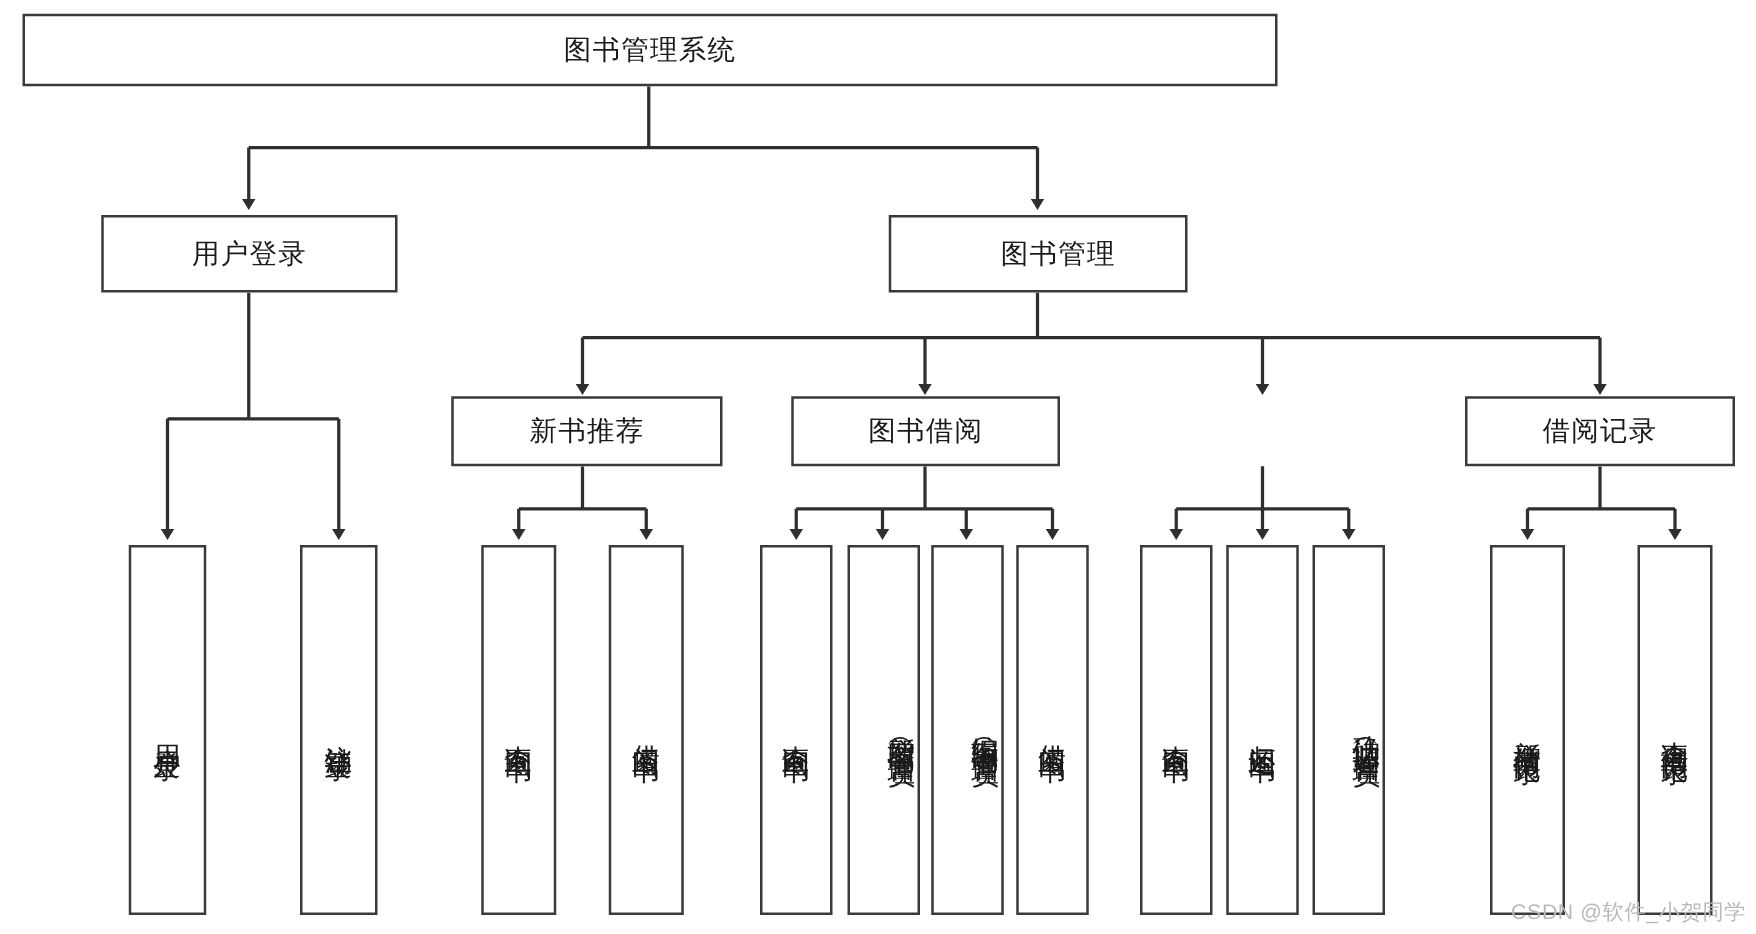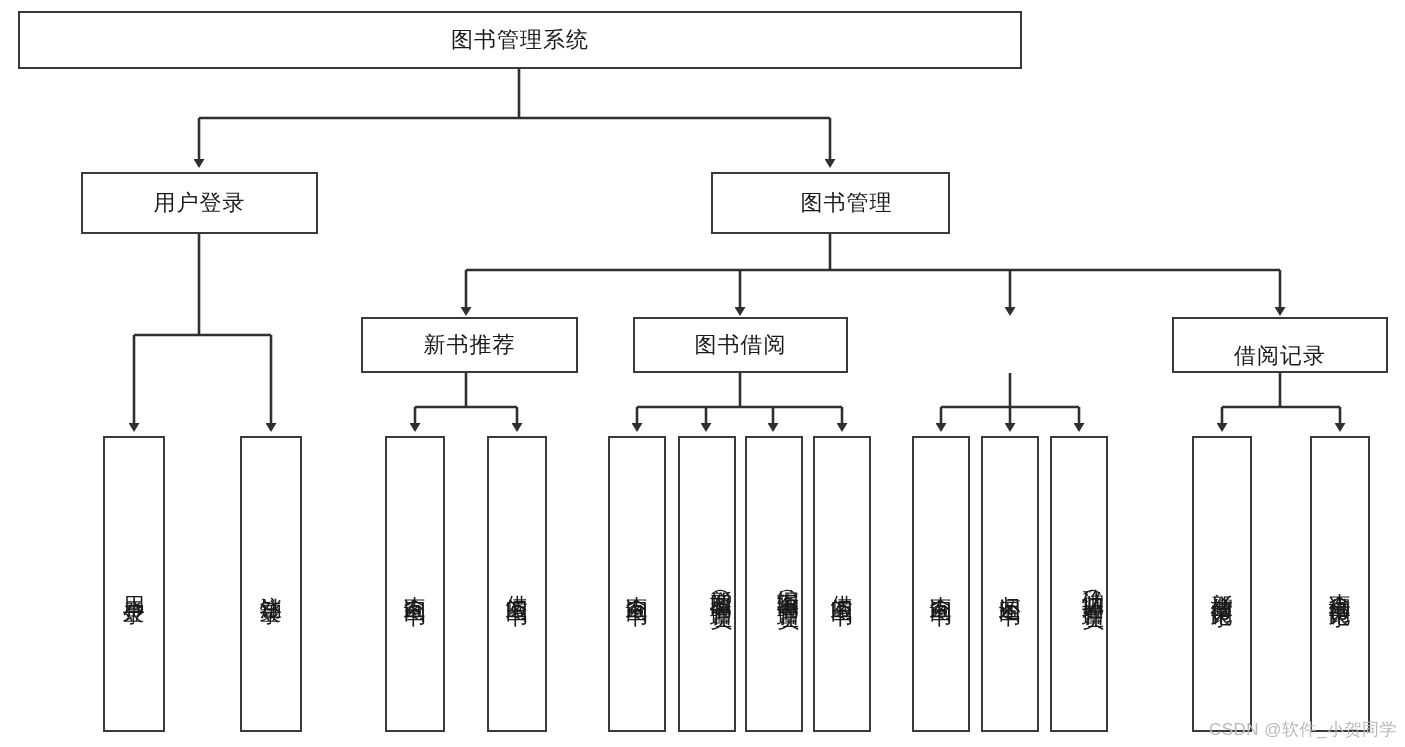--- a/index.html
+++ b/index.html
@@ -136,21 +136,21 @@
 
   <div class="node horiz" style="left:361px; top:317px; width:217px; height:56px;">
     <span class="label">新书推荐</span>
   </div>
 
   <div class="node horiz" style="left:633px; top:317px; width:215px; height:56px;">
     <span class="label">图书借阅</span>
   </div>
 
 
-  <div class="node horiz" style="left:1172px; top:317px; width:216px; height:56px;align-items:flex-end;">
+  <div class="node horiz" style="left:1172px; top:317px; width:216px; height:56px;">
     <span class="label">借阅记录</span>
   </div>
 
   <div class="node vert" style="left:103px; top:436px; width:62px; height:296px; align-items:center;">
     <span class="label">用户登录</span>
   </div>
 
   <div class="node vert" style="left:240px; top:436px; width:62px; height:296px; align-items:center;">
     <span class="label">注销登录</span>
   </div>

